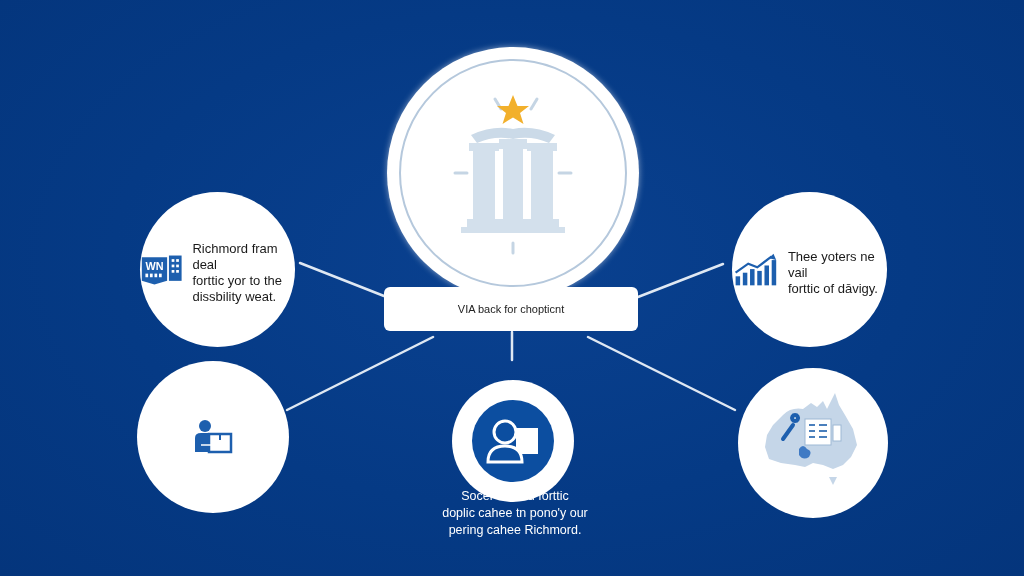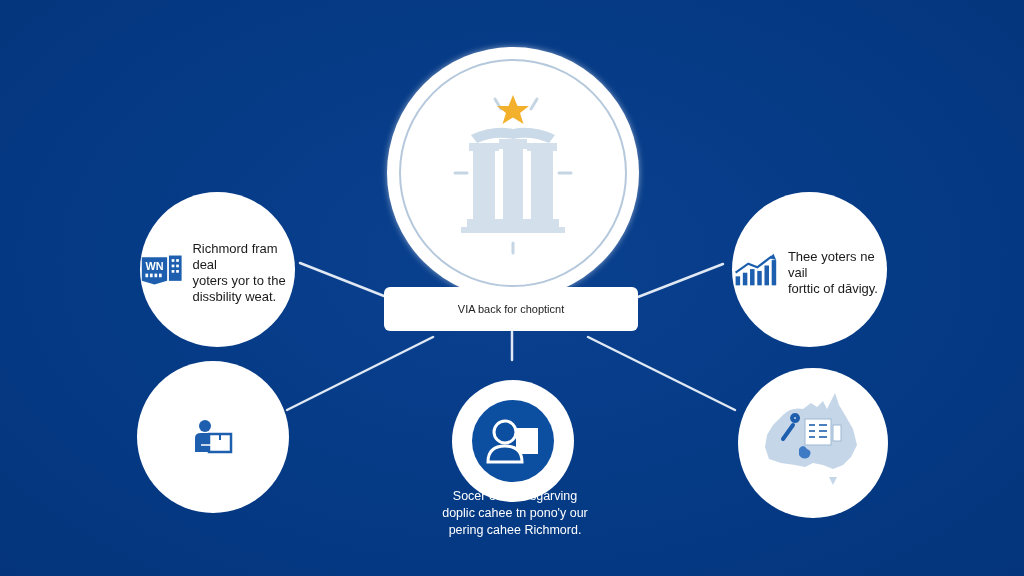--- a/index.html
+++ b/index.html
@@ -113,21 +113,21 @@
           <rect x="40" y="18" width="3" height="3"></rect>
         <rect x="6" y="22" width="3" height="4"></rect>
           <rect x="11" y="22" width="3" height="4"></rect>
         <rect x="16" y="22" width="3" height="4"></rect>
           <rect x="21" y="22" width="3" height="4"></rect>
       </g>
       <text x="16" y="18" text-anchor="middle" fill="#ffffff" font-size="12" font-weight="bold" font-family="Liberation Sans, sans-serif">WN</text>
     </svg>
     <div class="node-text">
       <div>Richmord fram deal</div>
-      <div>yoters yor to the</div>
+      <div>forttic yor to the</div>
       <div>dissbility weat.</div>
     </div>
   </div>
 
   <div class="circle n-right-top">
     <svg width="52" height="38" viewBox="0 0 52 38">
       <g fill="#1d5fae">
         <rect x="4" y="26" width="5" height="10"></rect>
         <rect x="12" y="22" width="5" height="14"></rect>
         <rect x="20" y="18" width="5" height="18"></rect>
@@ -183,18 +183,18 @@
       <svg width="82" height="82" viewBox="0 0 82 82">
         <rect x="44" y="28" width="22" height="26" fill="#ffffff"></rect>
         <circle cx="33" cy="32" r="11" fill="#0c4ea0" stroke="#ffffff" stroke-width="3"></circle>
         <path d="M16 62 Q16 46 33 46 Q50 46 50 62 Z" fill="#0c4ea0" stroke="#ffffff" stroke-width="3"></path>
         <text x="52" y="30" fill="#0c4ea0" font-size="6" font-family="Liberation Sans, sans-serif"></text>
       </svg>
     </div>
   </div>
 
   <div class="bottom-caption">
-    <div>Socer of lund sgarving</div>
+    <div>Socer of lund forttic</div>
     <div>doplic cahee tn pono'y our</div>
     <div>pering cahee Richmord.</div>
   </div>
 
 </div>
 
 </body></html>

